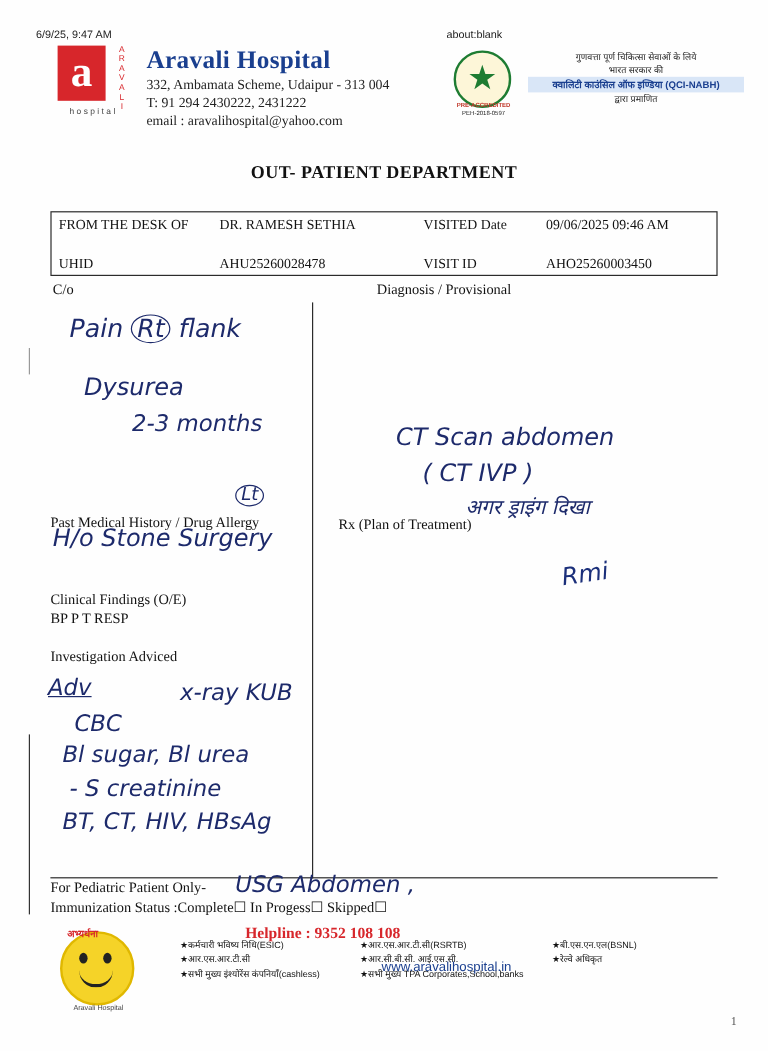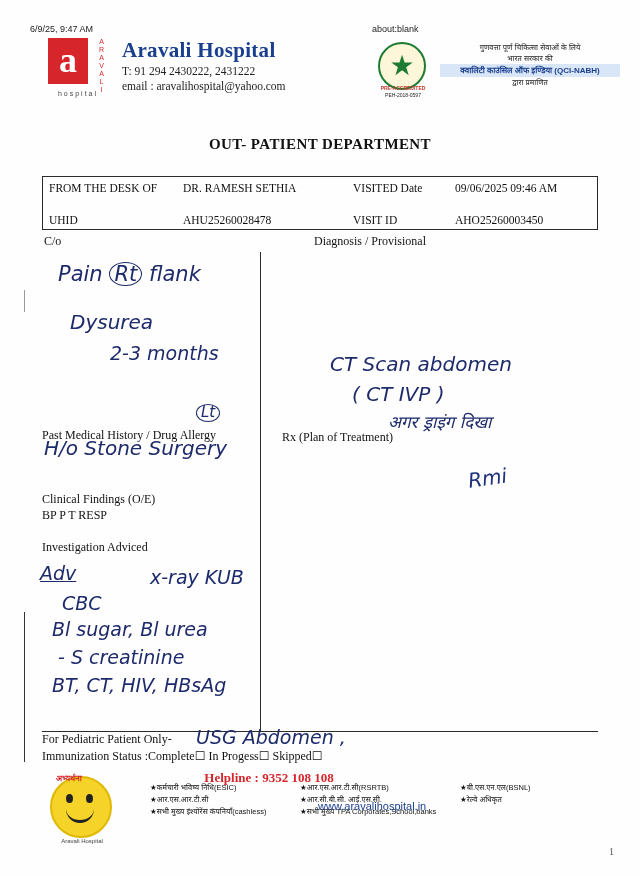--- a/index.html
+++ b/index.html
@@ -378,20 +378,21 @@
   <div class="print-header-center">about:blank</div>
 
   <div class="logo">
     <div class="logo-red">a</div>
     <div class="logo-vert">ARAVALI</div>
     <div class="logo-sub">hospital</div>
   </div>
 
   <div class="hospital-name">Aravali Hospital</div>
   <div class="hospital-addr">
+    <div>332, Ambamata Scheme, Udaipur - 313 004</div>
     <div>T: 91 294 2430222, 2431222</div>
     <div>email : aravalihospital@yahoo.com</div>
   </div>
 
   <div class="nabh-badge">
     <div class="nabh-ring"></div>
     <div class="nabh-star">★</div>
     <div class="nabh-txt1">PRE-ACCREDITED</div>
     <div class="nabh-txt2">PEH-2018-0597</div>
   </div>

